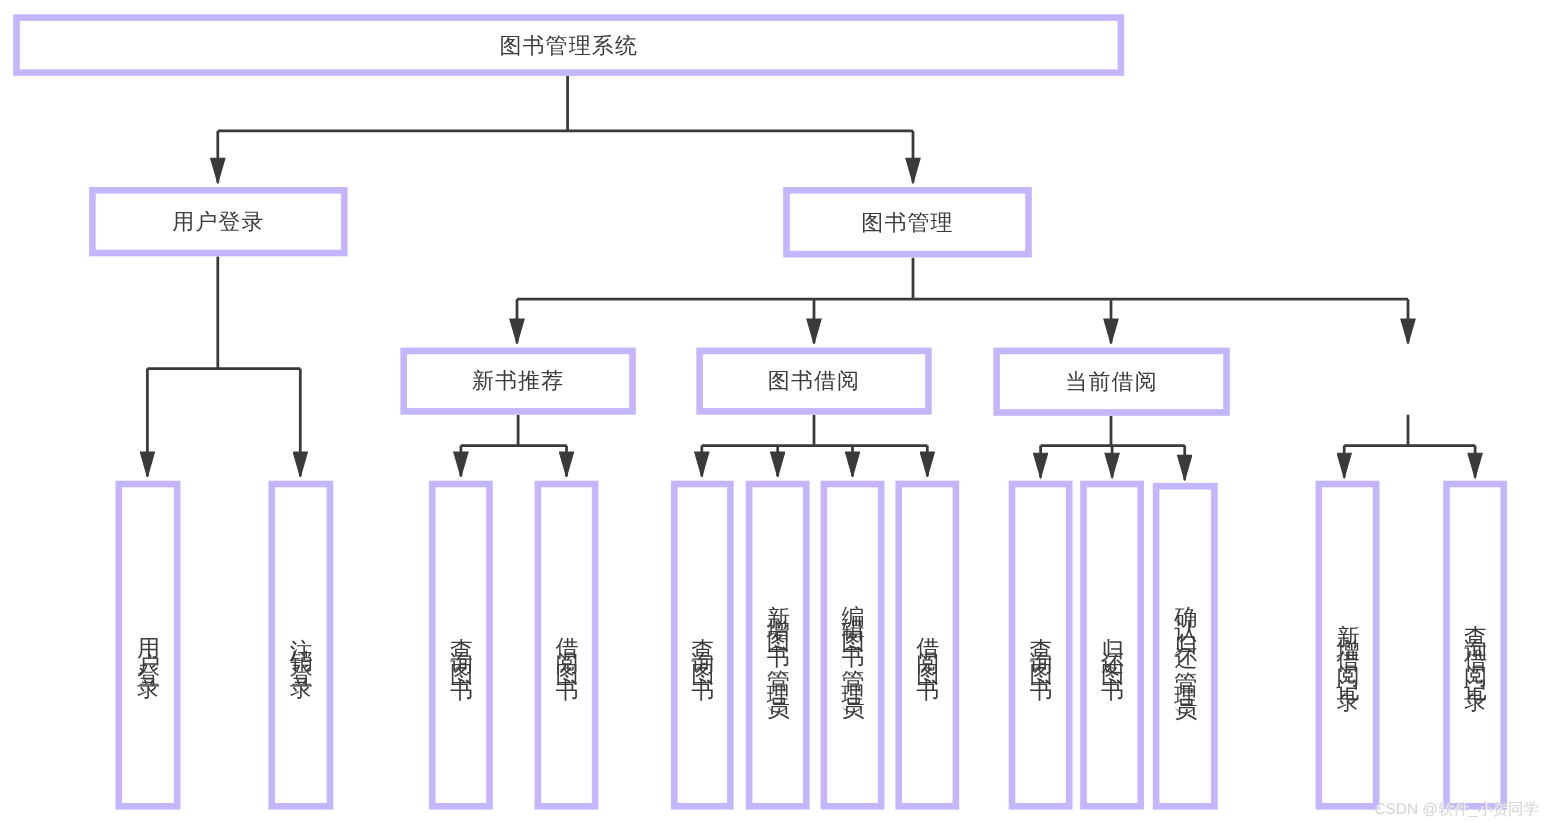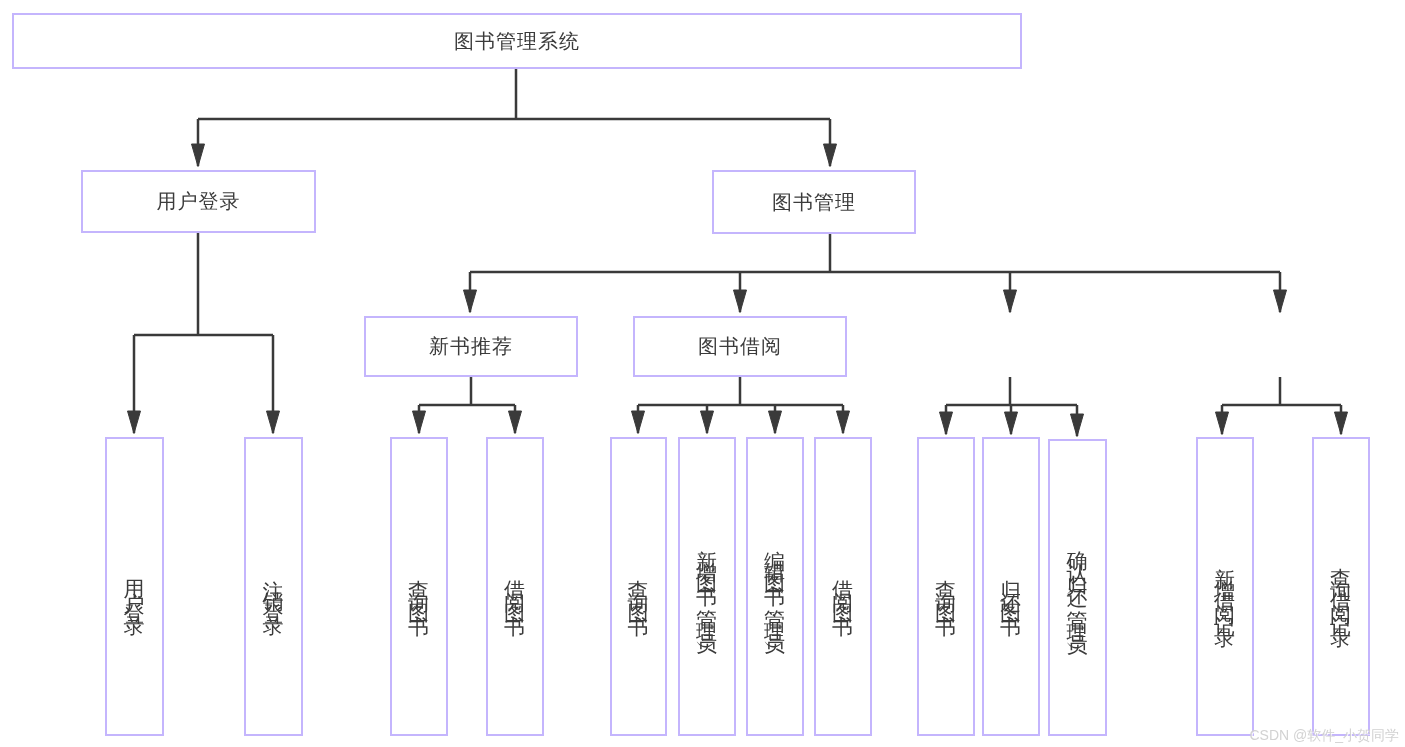--- a/index.html
+++ b/index.html
@@ -7,21 +7,21 @@
     position:relative;
     width:1405px;height:747px;
     background:#ffffff;
     font-family:"Liberation Sans", sans-serif;
     overflow:hidden;
   }
   .connector-layer{position:absolute;left:0;top:0;z-index:0;}
   .box{
     position:absolute;
     background:#ffffff;
-    border:2px solid #c4b5fd;
+    border:6px solid #c4b5fd;
     box-sizing:border-box;
     display:flex;
     align-items:center;
     justify-content:center;
     color:#3b3b3b;
     z-index:1;
   }
   .hbox .lbl{
     font-size:20px;
     letter-spacing:1px;
@@ -98,29 +98,32 @@
     </g>
   </svg>
 
   <div class="box hbox" style="left:12px;top:13px;width:1010px;height:56px">
     <span class="lbl">图书管理系统</span>
   </div>
 
   <div class="box hbox" style="left:81px;top:170px;width:235px;height:63px">
     <span class="lbl">用户登录</span>
   </div>
-  <div class="box hbox" style="left:712px;top:170px;width:204px;height:64px">
+  <div class="box hbox" style="left:712px;top:170px;width:226px;height:64px">
     <span class="lbl">图书管理</span>
   </div>
 
   <div class="box hbox" style="left:364px;top:316px;width:214px;height:61px">
     <span class="lbl">新书推荐</span>
   </div>
   <div class="box hbox" style="left:633px;top:316px;width:214px;height:61px">
     <span class="lbl">图书借阅</span>
+  </div>
+  <div class="box hbox" style="left:903px;top:316px;width:215px;height:62px">
+    <span class="lbl">当前借阅</span>
   </div>
 
   <div class="box vbox" style="left:105px;top:437px;width:59px;height:299px">
     <span class="lbl">用户登录</span>
   </div>
   <div class="box vbox" style="left:244px;top:437px;width:59px;height:299px">
     <span class="lbl">注销登录</span>
   </div>
 
   <div class="box vbox" style="left:390px;top:437px;width:58px;height:299px">

